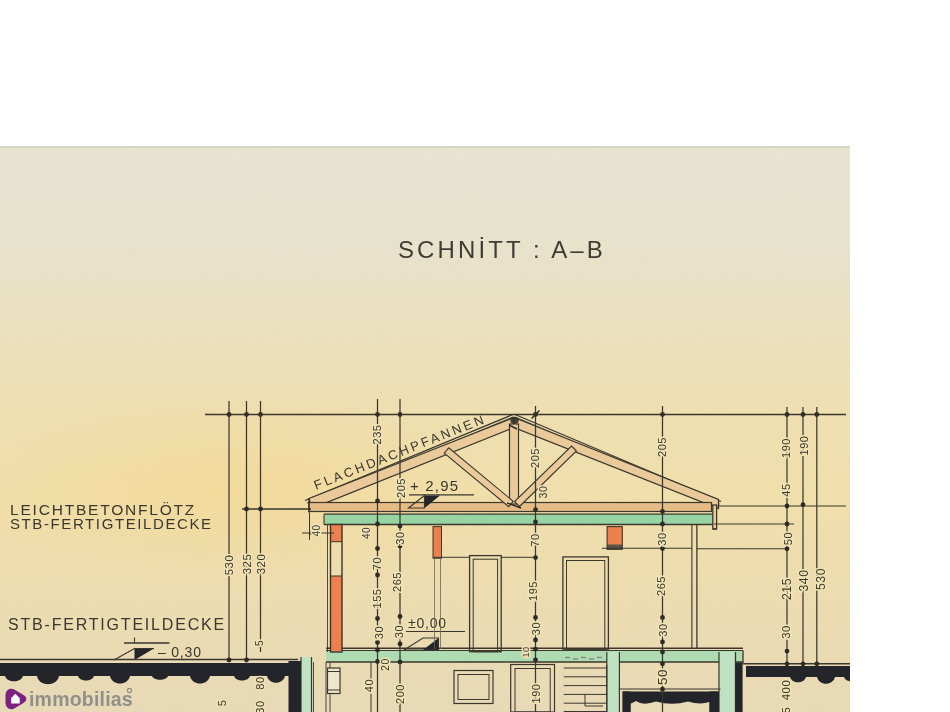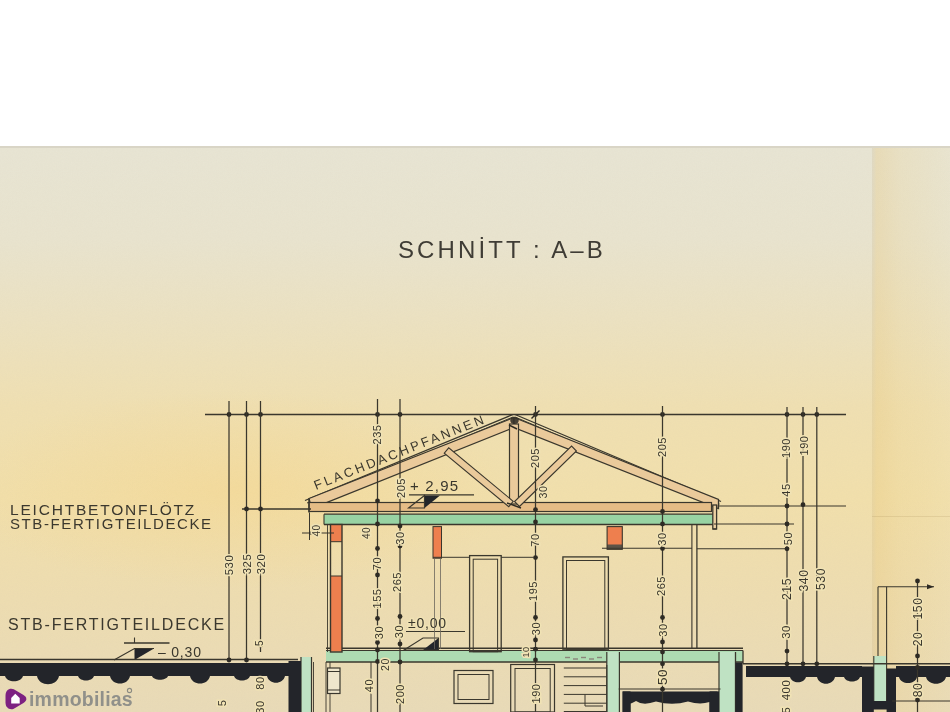--- a/index.html
+++ b/index.html
@@ -1,14 +1,14 @@
 <!DOCTYPE html>
 <html><head><meta charset="utf-8"><style>
 html,body{margin:0;padding:0;background:#fff}
-#c{position:relative;width:950px;height:712px;background:#ffffff;overflow:hidden;font-family:"Liberation Sans",sans-serif}
+#c{position:relative;width:850px;height:712px;background:#ffffff;overflow:hidden;font-family:"Liberation Sans",sans-serif}
 #paper{position:absolute;left:0;top:148px;width:950px;height:564px;
 background:
 linear-gradient(180deg,#e8e5d4 0%,#e9e4cf 16%,#ece2c2 30%,#f0e0b2 46%,#f2e0ac 62%,#eeddb1 80%,#e9dbb8 100%);}
 #warm{position:absolute;left:0;top:390px;width:520px;height:200px;background:radial-gradient(ellipse at 45% 50%,rgba(246,214,140,0.5),rgba(246,214,140,0) 70%);}
 #crease{position:absolute;left:872px;top:148px;width:78px;height:564px;background:linear-gradient(90deg,rgba(150,120,60,0.10),rgba(233,196,112,0.28) 6%,rgba(238,208,130,0.18) 38%,rgba(240,214,142,0.13) 70%,rgba(246,230,176,0.10));}
 #edge{position:absolute;left:0;top:146px;width:950px;height:2px;background:#d9d5c6;}
 svg{position:absolute;left:0;top:0}
 </style></head><body>
 <div id="c">
 <div id="paper"></div>

